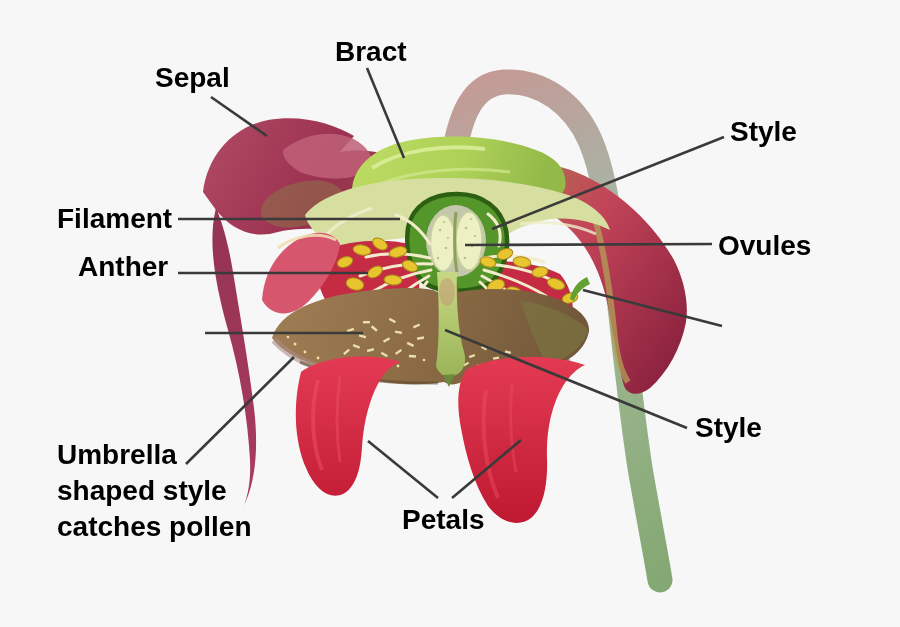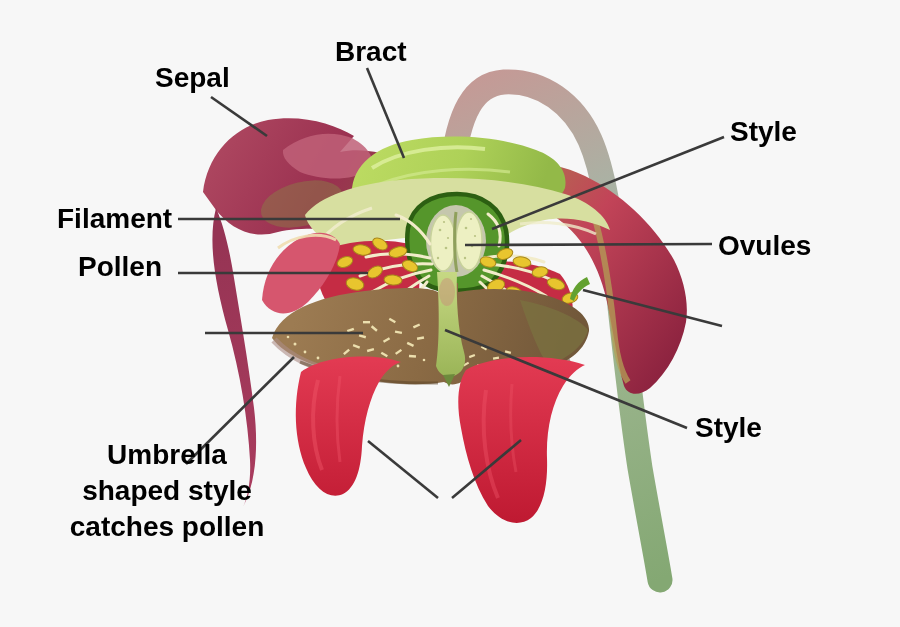--- a/index.html
+++ b/index.html
@@ -263,17 +263,18 @@
     <line x1="368" y1="441" x2="438" y2="498"></line>
     <line x1="521" y1="440" x2="452" y2="498"></line>
   </g>
 </svg>
 
 <div class="lbl" style="left:155px;top:64px;">Sepal</div>
 <div class="lbl" style="left:335px;top:38px;">Bract</div>
 <div class="lbl" style="left:730px;top:118px;">Style</div>
 <div class="lbl" style="left:57px;top:205px;">Filament</div>
 <div class="lbl" style="left:718px;top:232px;">Ovules</div>
-<div class="lbl" style="left:78px;top:253px;">Pollen</div>
+<div class="lbl" style="left:78px;top:253px;">Anther</div>
 <div class="lbl" style="left:695px;top:414px;">Style</div>
-<div class="lbl multi" style="left:57px;top:437px;text-align:center;">Umbrella shaped style catches pollen</div>
+<div class="lbl multi" style="left:57px;top:437px;">Umbrella shaped style catches pollen</div>
+<div class="lbl" style="left:402px;top:506px;">Petals</div>
 
 </div>
 
 </body></html>

